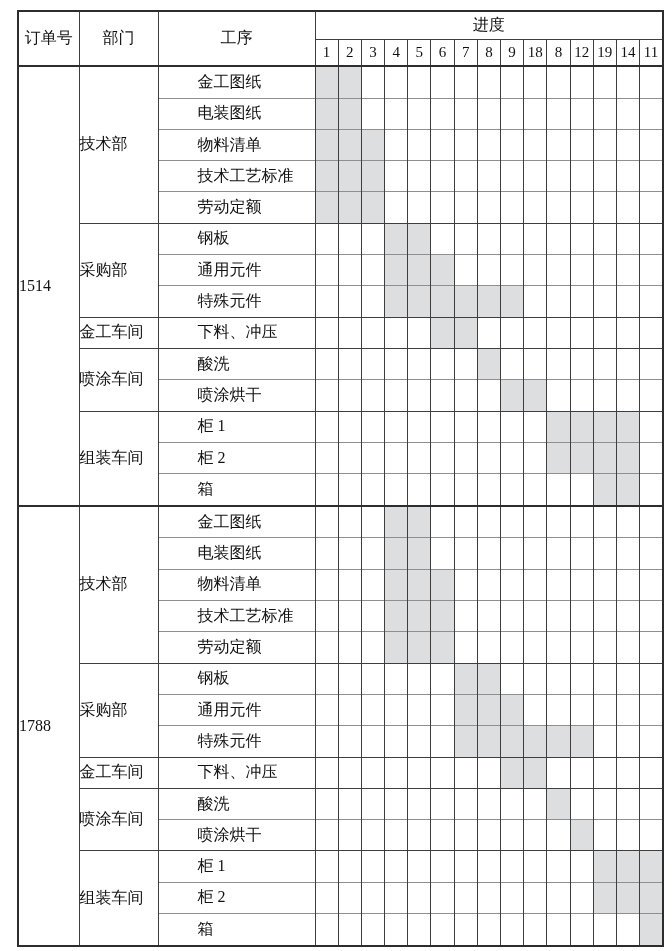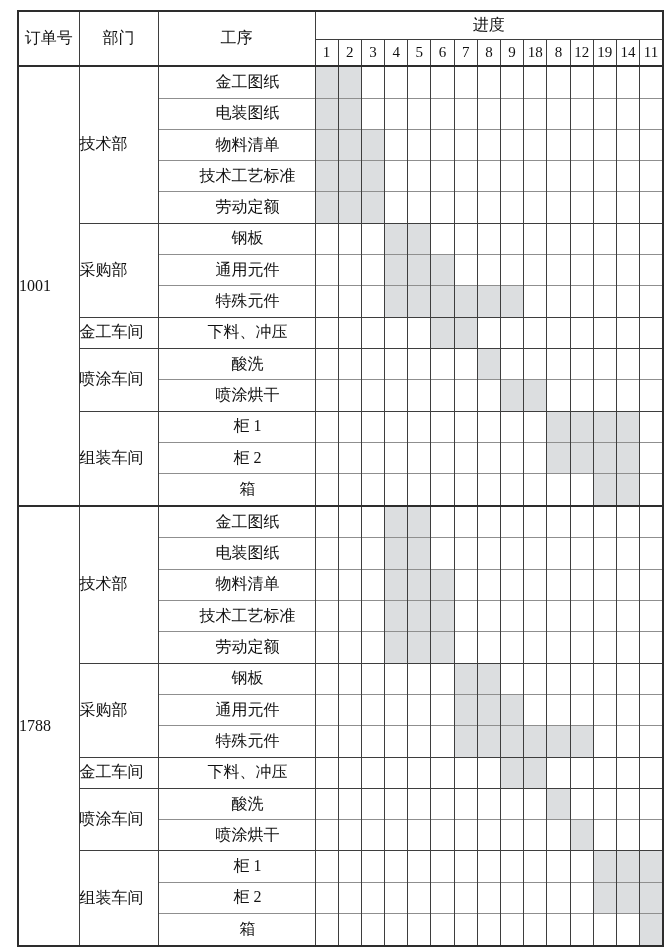--- a/index.html
+++ b/index.html
@@ -36,21 +36,21 @@
   }
   thead th.period{
     font-size:15px;
     border-top:1px solid var(--grid-dark);
   }
   tbody td{font-size:16px;}
   td.order-cell,td.dept-cell{
     border-left:1px solid var(--grid-dark);
   }
   td.process-cell{
-    text-align:center;padding-left:22px;
+    text-align:left;padding-left:39px;
     border-left:1px solid var(--grid-dark);
     border-top:1px solid var(--grid-light);
     white-space:nowrap;overflow:hidden;
   }
   td.grid-cell{
     border-left:1px solid var(--grid-dark);
     border-top:1px solid var(--grid-light);
   }
   td.grid-cell.shaded{background:var(--bar-fill);}
   tr.group-start td{border-top:1px solid var(--grid-dark);}
@@ -101,21 +101,21 @@
           <th class="period">18</th>
           <th class="period">8</th>
           <th class="period">12</th>
           <th class="period">19</th>
           <th class="period">14</th>
           <th class="period">11</th>
         </tr>
     </thead>
     <tbody id="schedule-body">
         <tr class="group-start section-start">
-          <td rowspan="14" class="order-cell">1001</td>
+          <td rowspan="14" class="order-cell">1514</td>
           <td rowspan="5" class="dept-cell">技术部</td>
           <td class="process-cell">金工图纸</td>
           <td class="grid-cell shaded"></td>
           <td class="grid-cell shaded"></td>
           <td class="grid-cell"></td>
           <td class="grid-cell"></td>
           <td class="grid-cell"></td>
           <td class="grid-cell"></td>
           <td class="grid-cell"></td>
           <td class="grid-cell"></td>

